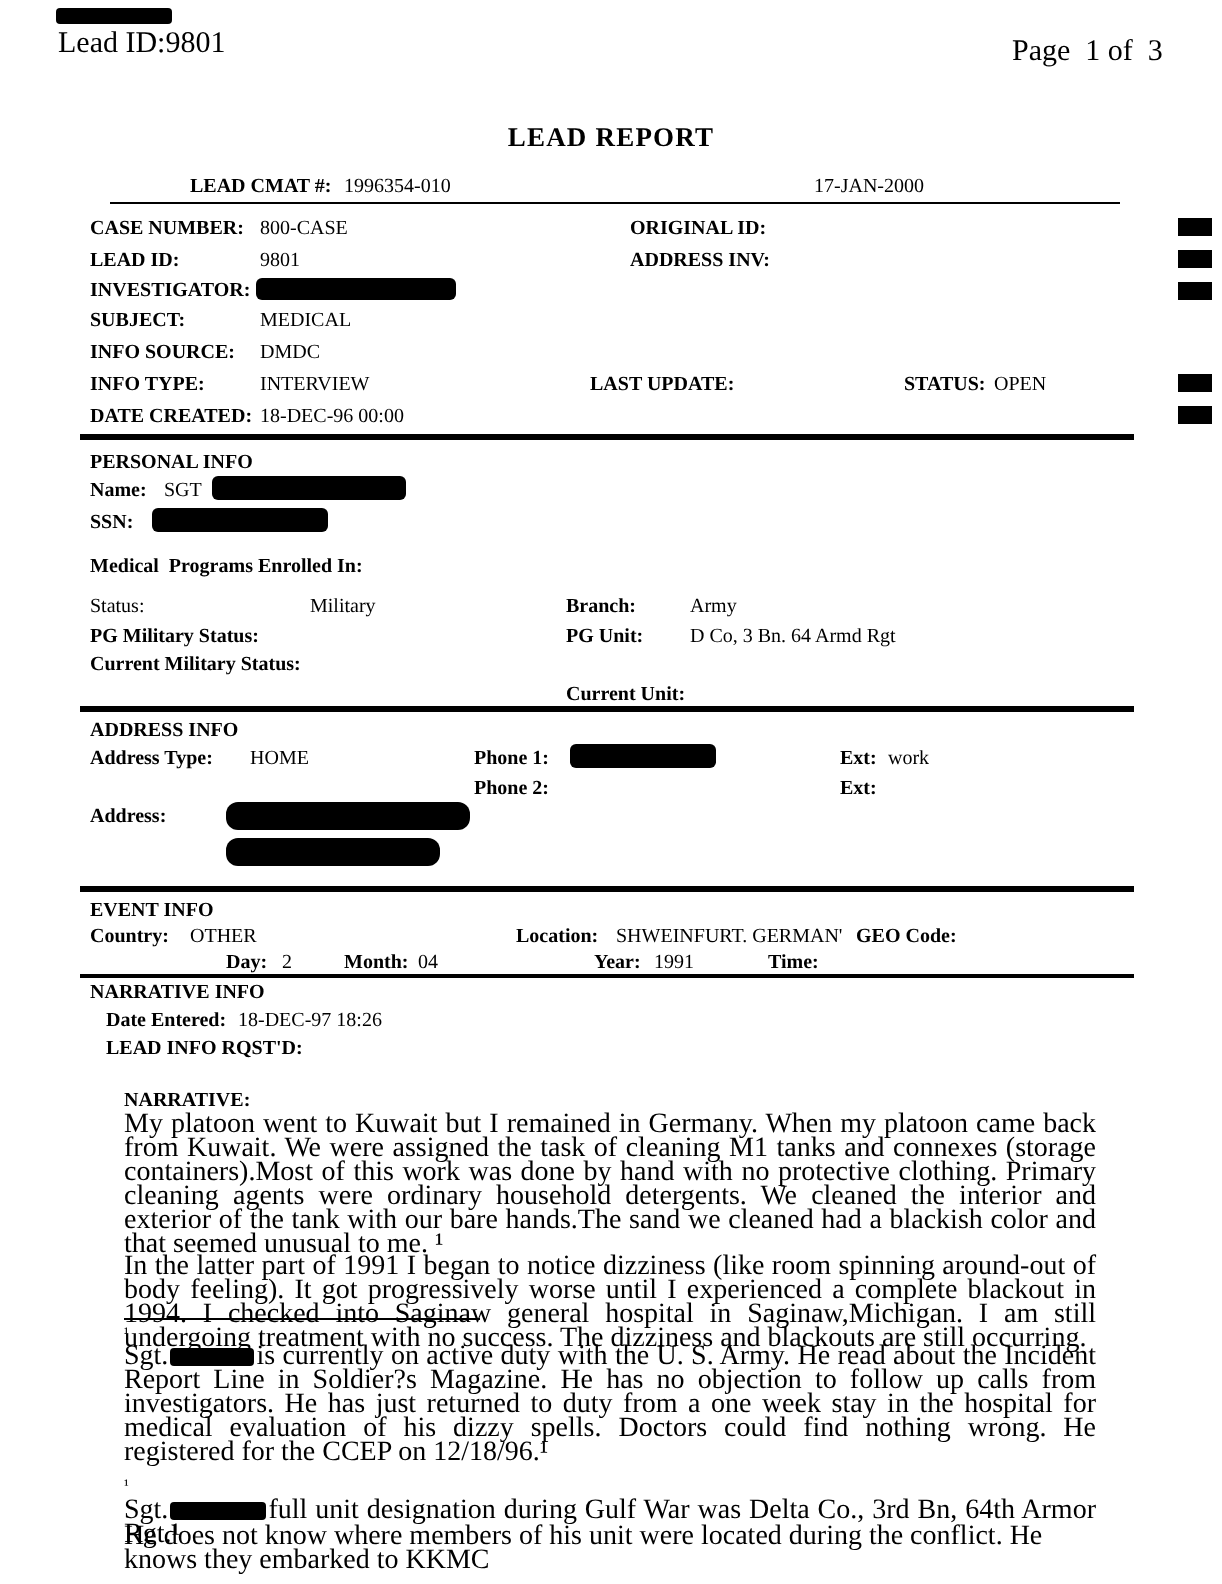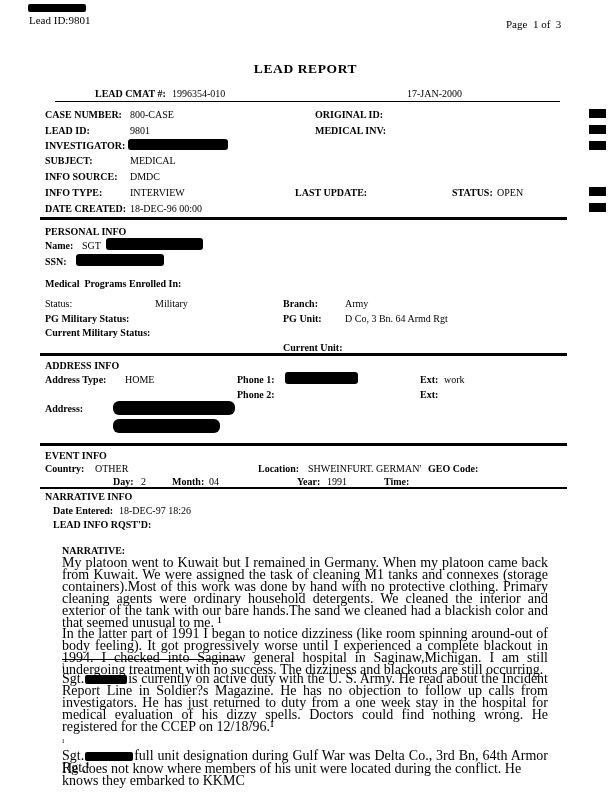--- a/index.html
+++ b/index.html
@@ -1,21 +1,21 @@
 <!DOCTYPE html>
 <html><head>
 <meta charset="utf-8">
 <style>
   html,body{margin:0;padding:0;}
   body{width:611px;height:792px;background:#ffffff;}
   .page{position:relative;width:611px;height:792px;background:#ffffff;overflow:hidden;
         font-family:"Liberation Serif","DejaVu Serif",serif;color:#000;}
   .abs{position:absolute;}
   .b{font-weight:700;}
-  .t9{font-size:11px;text-align:right;}
+  .t9{font-size:15px;text-align:right;}
   .t10{font-size:10px;}
   .title{font-size:13.5px;font-weight:700;letter-spacing:.6px;}
   .redact{background:#000;border-radius:3px;}
   .blob{background:#000;border-radius:6px;}
   .edge-mark{background:#000;}
   .inline-redact{display:inline-block;height:9px;background:#000;border-radius:2px;
                  vertical-align:baseline;transform:translateY(1px);margin:0 1px;}
   .rule{background:#000;}
   .body-text{font-size:14px;line-height:11.9px;text-align:justify;}
   .body-text p{margin:0;}
@@ -37,21 +37,21 @@
   <span class="abs t10" style="left:172px;top:88px;">1996354-010</span>
   <span class="abs t10" style="left:407px;top:88px;">17-JAN-2000</span>
   <div class="abs rule" style="left:55px;top:101px;width:505px;height:1px;"></div>
 
   <span class="abs t10 b" style="left:45px;top:109px;">CASE NUMBER:</span>
   <span class="abs t10" style="left:130px;top:109px;">800-CASE</span>
   <span class="abs t10 b" style="left:315px;top:109px;">ORIGINAL ID:</span>
 
   <span class="abs t10 b" style="left:45px;top:125px;">LEAD ID:</span>
   <span class="abs t10" style="left:130px;top:125px;">9801</span>
-  <span class="abs t10 b" style="left:315px;top:125px;">MEDICAL INV:</span>
+  <span class="abs t10 b" style="left:315px;top:125px;">ADDRESS INV:</span>
 
   <span class="abs t10 b" style="left:45px;top:140px;">INVESTIGATOR:</span>
   <div class="abs redact" style="left:128px;top:139px;width:100px;height:11px;"></div>
 
   <span class="abs t10 b" style="left:45px;top:155px;">SUBJECT:</span>
   <span class="abs t10" style="left:130px;top:155px;">MEDICAL</span>
 
   <span class="abs t10 b" style="left:45px;top:171px;">INFO SOURCE:</span>
   <span class="abs t10" style="left:130px;top:171px;">DMDC</span>
 

